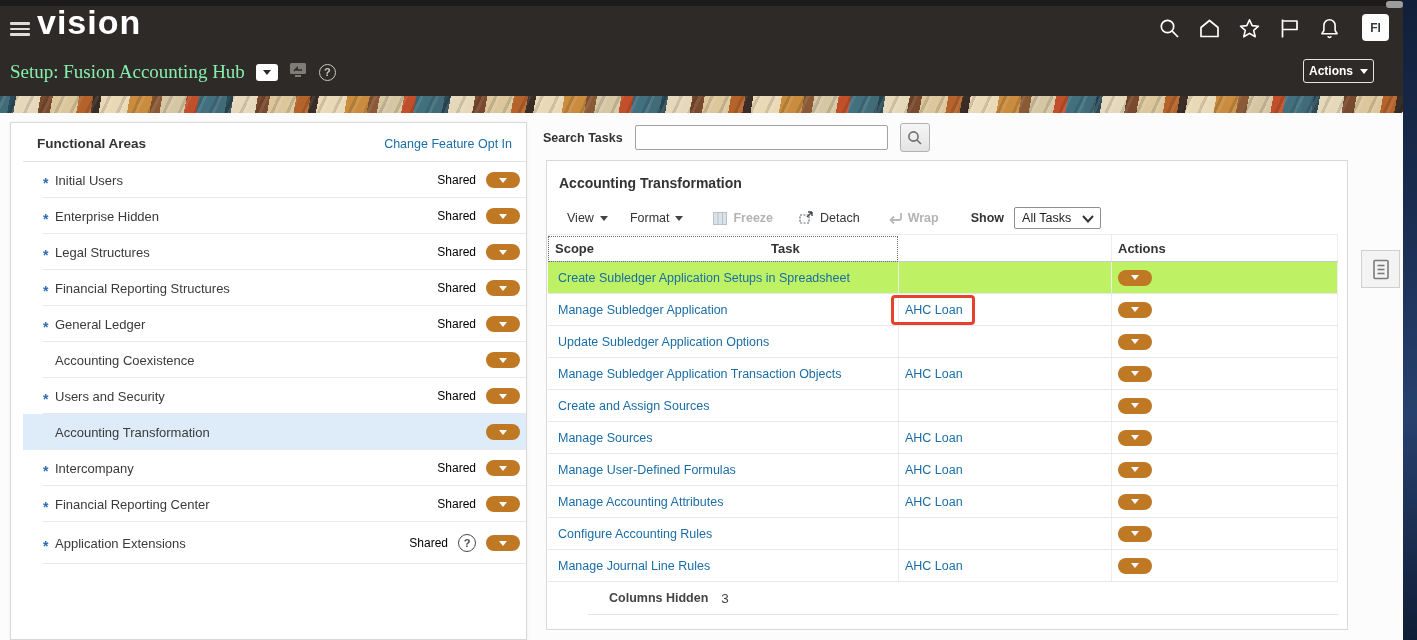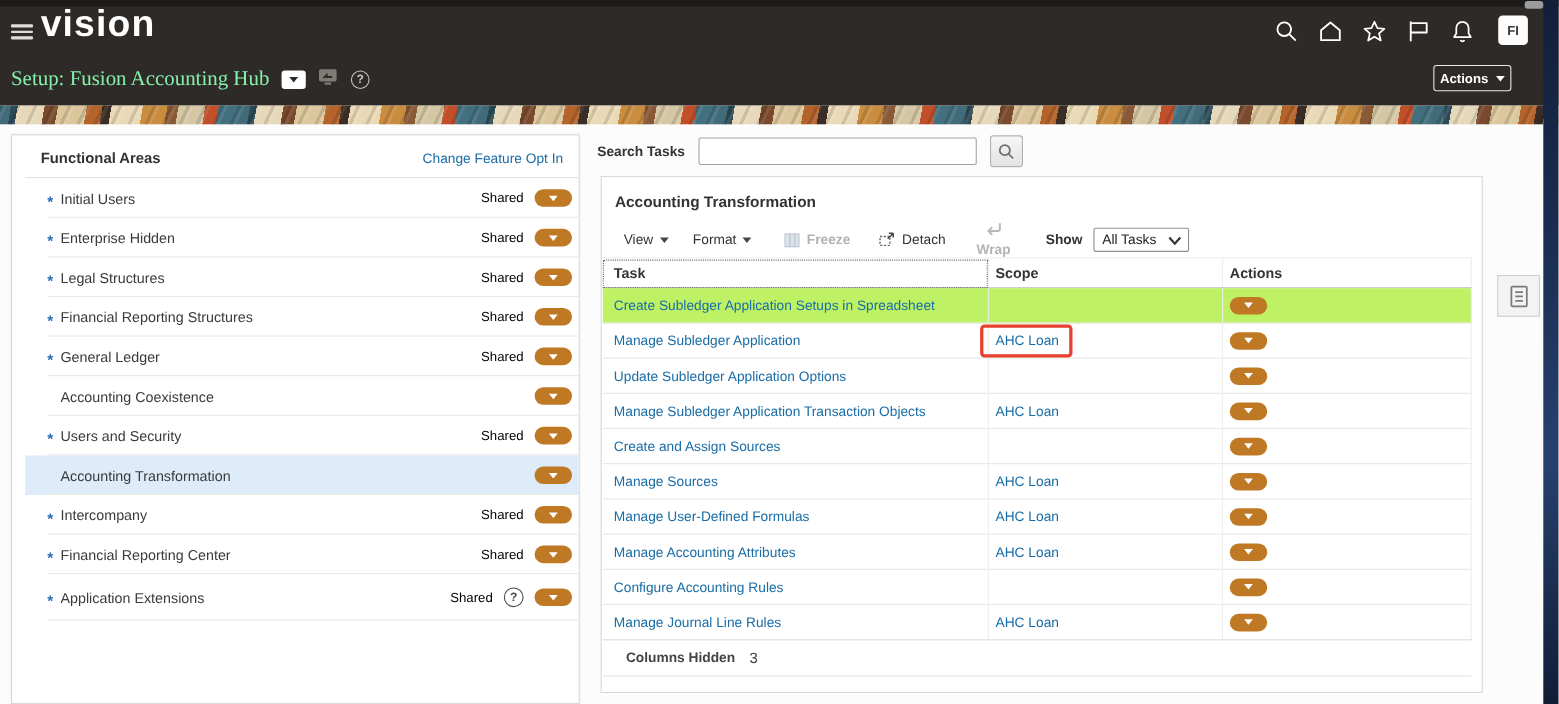--- a/index.html
+++ b/index.html
@@ -77,21 +77,21 @@
   .th { font-size:13px; font-weight:bold; color:#333; }
   .focus-dotted { position:absolute; left:0; top:1px; width:350px; height:26px; border:1px dotted #6f6f6f; pointer-events:none; }
   .col-task { width:350px; padding-left:10px; }
   .col-scope { width:213px; padding-left:6px; border-left:1px solid #ededed; align-self:stretch; display:flex; align-items:center; }
   .col-actions { width:227px; padding-left:6px; border-left:1px solid #ededed; border-right:1px solid #ededed; align-self:stretch; display:flex; align-items:center; }
   .trow { position:relative; display:flex; height:32px; align-items:stretch; border-bottom:1px solid #e7e7e7; }
   .trow.selected { background:#bef264; }
   .td { display:flex; align-items:center; font-size:12.5px; }
   .task-link, .scope-link { color:#1a6da6; cursor:pointer; }
   .red-box { position:absolute; left:343px; top:1px; width:84px; height:30px; border:3.5px solid #e8402f; border-radius:4px; pointer-events:none; }
-  .cols-hidden { display:flex; align-items:center; height:34px; border-bottom:1px solid #dfe5ea; padding-left:21px; }
+  .cols-hidden { display:flex; align-items:center; height:34px; border-bottom:1px solid #dfe5ea; padding-left:21px;margin-left:40px; }
   .ch-label { font-size:12.5px; font-weight:bold; color:#444; }
   .ch-count { font-size:13.5px; color:#444; margin-left:13px; }
 
   
   .side-tab { position:absolute; left:1361px; top:250px; width:39px; height:38px; background:#f3f3f3; border:1px solid #cfcfcf; display:flex; align-items:center; justify-content:center; cursor:pointer; }
   .navy-strip { position:absolute; left:1403px; top:0; width:14px; height:640px;
     background:linear-gradient(170deg,#121f39 0%, #1a2e52 35%, #27416e 65%, #101d36 100%); }
   .scroll-thumb { position:absolute; left:1386px; top:1px; width:17px; height:7px; background:#9c9c9c; border-radius:3px; }
 </style>
 </head>
@@ -311,41 +311,41 @@
           </svg>
         <span>Freeze</span>
       </span>
       <span class="tb-item strong" style="margin-left:4px;">
         <svg width="15" height="14" viewBox="0 0 15 14" fill="none">
             <rect x="1" y="4" width="9" height="8" stroke="#5f6b73" stroke-width="1.2" stroke-dasharray="2 1.4"></rect>
             <path d="M8 6 L13 1 M13 1 v4 M13 1 h-4" stroke="#444" stroke-width="1.4"></path>
           </svg>
         <span>Detach</span>
       </span>
-      <span class="tb-item disabled" style="margin-left:6px;flex-direction:column;">
+      <span class="tb-item disabled" style="margin-left:6px;">
         <svg width="14" height="12" viewBox="0 0 14 12" fill="none" stroke="#b9b9b9" stroke-width="1.8">
             <path d="M13 1 v5 a2 2 0 0 1 -2 2 H3"></path>
             <path d="M6 4.5 L2.5 8 L6 11.5"></path>
           </svg>
         <span>Wrap</span>
       </span>
       <span class="show-label">Show</span>
       <span class="show-select" style="margin-left:-12px;">
         <span>All Tasks</span>
         <svg width="12" height="8" viewBox="0 0 12 8" fill="none" stroke="#333" stroke-width="2">
             <polyline points="1,1 6,6.5 11,1"></polyline>
           </svg>
       </span>
     </div>
 
     <div class="task-table">
       <div class="thead">
         <div class="focus-dotted"></div>
+        <div class="th col-scope">Scope</div>
         <div class="th col-task">Task</div>
-        <div class="th col-scope">Scope</div>
         <div class="th col-actions">Actions</div>
       </div>
       <div id="task-rows">
           <div class="trow selected">
             <div class="td col-task">
               <span class="task-link">Create Subledger Application Setups in Spreadsheet</span>
             </div>
             <div class="td col-scope"></div>
             <div class="td col-actions">
               <span class="pill-btn">

